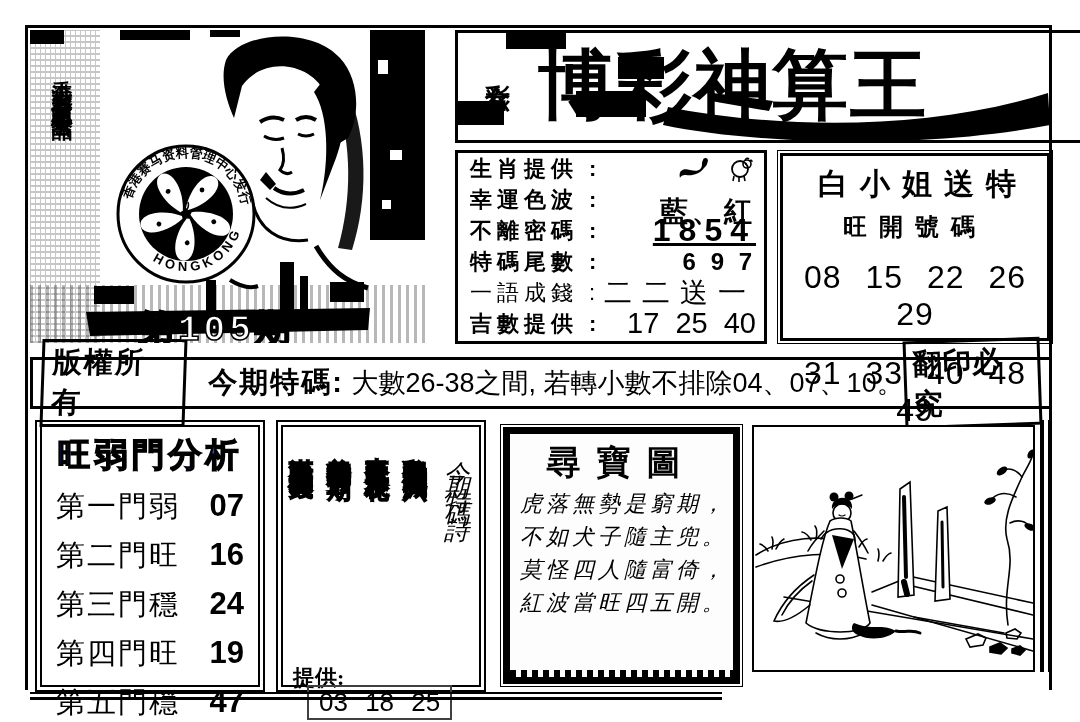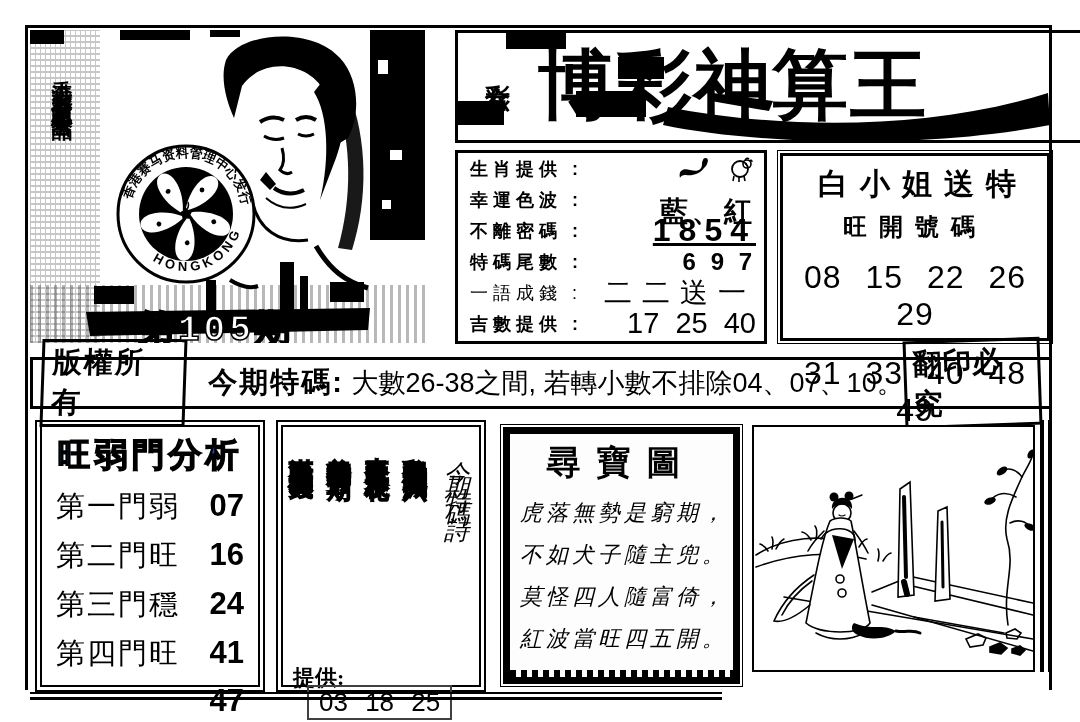--- a/index.html
+++ b/index.html
@@ -24,21 +24,21 @@
          color:#fff;-webkit-text-stroke:1.6px #000;z-index:5;}
   
   #title-box{left:455px;top:30px;width:700px;height:113px;border:3px solid #000;box-sizing:border-box;overflow:hidden;}
   #title-prefix{left:22px;top:8px;height:100px;font-size:25px;font-weight:bold;line-height:31px;}
   #title-main{left:80px;top:2px;width:515px;font-size:76px;font-weight:bold;letter-spacing:2px;
               font-family:"Liberation Serif",serif;z-index:3;}
   .blob{background:#000;}
   
   #info{left:455px;top:150px;width:312px;height:194px;}
   #info .row{display:flex;align-items:center;height:31px;padding:0 8px 0 12px;}
-  #info .lbl{font-size:18px;font-weight:bold;letter-spacing:5px;white-space:nowrap;}
+  #info .lbl{font-size:22px;font-weight:bold;letter-spacing:5px;white-space:nowrap;}
   #info .val{margin-left:auto;font-size:28px;font-weight:bold;letter-spacing:4px;white-space:nowrap;}
   
   #lady{left:777px;top:150px;width:276px;height:194px;border:1px solid #000;box-sizing:border-box;padding:2px;}
   #lady .inner{border:3px solid #000;width:100%;height:100%;box-sizing:border-box;text-align:center;}
   #lady .t{font-size:30px;font-weight:bold;letter-spacing:12px;margin-top:8px;font-family:"Liberation Serif",serif;padding-left:16px;}
   #lady .s{font-size:24px;font-weight:bold;letter-spacing:12px;margin-top:6px;font-family:"Liberation Serif",serif;}
   #lady .nums{font-size:32px;margin-top:16px;word-spacing:14px;letter-spacing:1px;}
   
   #copybar{left:30px;top:357px;width:1022px;height:52px;border:3px solid #000;box-sizing:border-box;
            display:flex;align-items:center;padding:0 8px;}
@@ -63,21 +63,21 @@
   #poem-cols .col{font-size:24px;letter-spacing:3px;height:218px;margin-left:6px;
                   font-family:"Liberation Serif",serif;font-weight:bold;}
   #poem-provide{left:10px;top:236px;font-size:22px;font-weight:bold;font-family:"Liberation Serif",serif;}
   #poem-nums{left:24px;top:258px;border:2px solid #404040;font-size:26px;padding:0 10px;word-spacing:10px;}
   
   #treasure{left:500px;top:424px;width:243px;height:263px;border:1px solid #000;box-sizing:border-box;padding:2px;background:#fff;}
   #treasure .inner{border:7px solid #000;width:100%;height:100%;box-sizing:border-box;padding:4px 10px;position:relative;background:#fdfdfd;}
   #treasure .title{text-align:center;font-size:34px;font-weight:bold;letter-spacing:16px;
                    font-family:"Liberation Serif",serif;margin-top:2px;}
   #treasure .line{font-size:22px;font-family:"Liberation Serif",serif;font-style:italic;
-                  letter-spacing:4px;margin-top:12px;white-space:nowrap;}
+                  letter-spacing:4px;margin-top:3px;white-space:nowrap;}
   #treasure .foot{font-size:22px;font-family:"Liberation Serif",serif;font-style:italic;
                   letter-spacing:4px;margin-top:16px;}
   #treasure .noise{position:absolute;left:0;bottom:0;width:100%;height:7px;
     background:repeating-linear-gradient(90deg,#000 0 6px,transparent 6px 11px);}
   
   #art{left:752px;top:425px;width:283px;height:247px;border:2px solid #000;box-sizing:border-box;background:#fff;}
   .vbar{background:#000;}
   svg{display:block;}
 </style>
 </head>
@@ -239,23 +239,24 @@
     <div class="row">
       <span class="lbl">第二門旺</span>
       <span class="val">16</span>
     </div>
     <div class="row">
       <span class="lbl">第三門穩</span>
       <span class="val">24</span>
     </div>
     <div class="row">
       <span class="lbl">第四門旺</span>
-      <span class="val">41</span>
-    </div>
-    <div class="row">
+      <span class="val">19</span>
+    </div>
+    <div class="row">
+      <span class="lbl">第五門穩</span>
       <span class="val">47</span>
     </div>
   </div>
 </div>
 
 <div id="poem" class="abs">
   <div class="inner">
     <div id="poem-title" class="abs vert">今期特碼詩</div>
     <div id="poem-cols" class="abs">
       <div class="col hollow">鷄飛狗跳三減六，</div>

